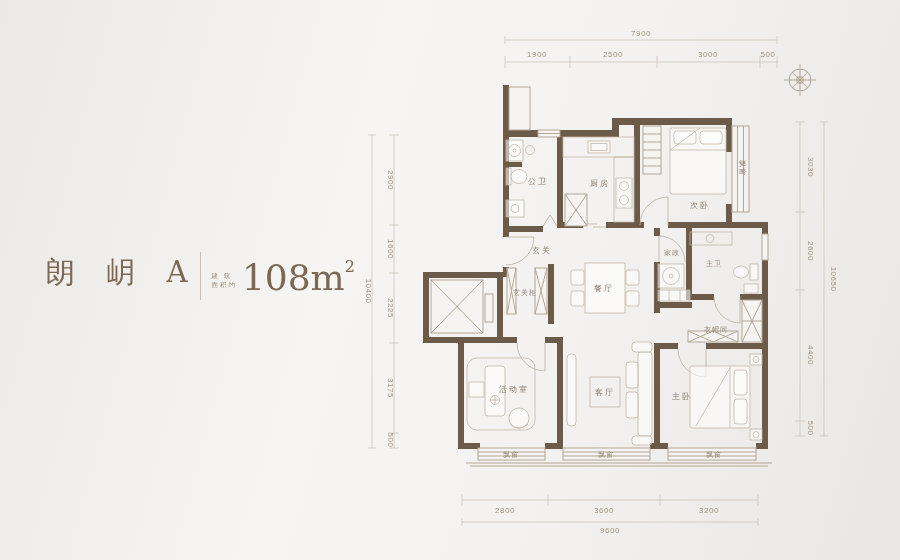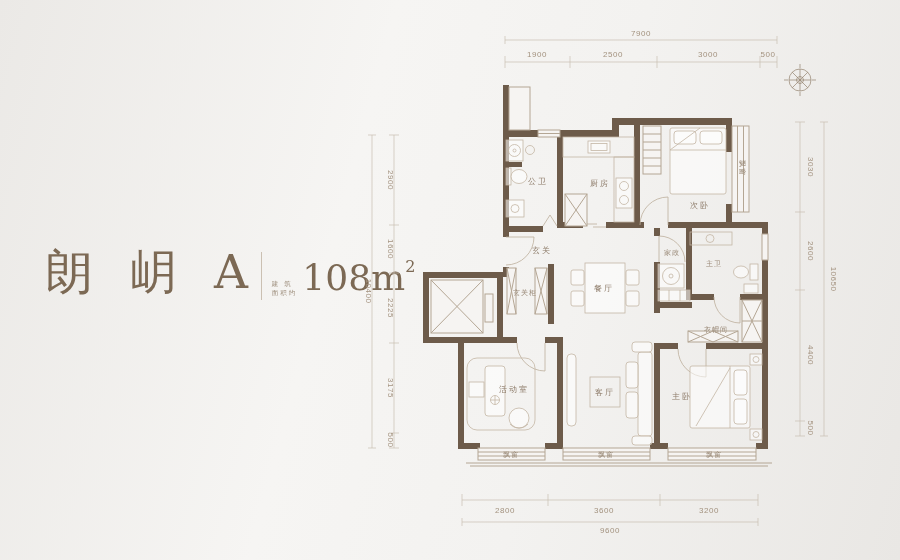--- a/index.html
+++ b/index.html
@@ -4,24 +4,24 @@
 <style>
   html,body{margin:0;padding:0;}
   body{
     width:900px;height:560px;overflow:hidden;
     background:linear-gradient(105deg,#ebe9e6 0%,#f6f5f3 38%,#f3f2f0 62%,#e9e7e4 100%);
     font-family:"Liberation Sans",sans-serif;
   }
   .canvas{position:relative;width:900px;height:560px;}
   
   .title-block{position:absolute;left:46px;top:246px;display:flex;align-items:flex-start;color:#7c6954;}
-  .plan-name{font-family:"DejaVu Serif","Liberation Serif",serif;font-size:47px;letter-spacing:11px;line-height:52px;color:#7c6954;white-space:nowrap;}
+  .plan-name{font-family:"DejaVu Serif","Liberation Serif",serif;font-size:29px;letter-spacing:11px;line-height:52px;color:#7c6954;white-space:nowrap;}
   .vdivider{width:1px;height:48px;background:#cbc0b2;margin:6px 10px 0 2px;}
   .area-wrap{padding-top:2px;}
-  .area-top{display:flex;align-items:flex-end;}
+  .area-top{display:flex;align-items:center;}
   .area-prefix{font-size:6.5px;line-height:9px;letter-spacing:2px;color:#9b8b79;margin:14px 5px 0 0;white-space:nowrap;}
   .area-value{font-family:"DejaVu Serif","Liberation Serif",serif;font-size:36px;line-height:38px;color:#7c6954;}
   .area-value sup{font-size:16px;vertical-align:18px;}
   .layout-type{font-size:14px;letter-spacing:4px;color:#7c6954;margin-top:3px;text-align:left;}
   
   svg{position:absolute;left:0;top:0;}
   .wall{fill:#6d5b4a;stroke:none;}
   .thin{fill:none;stroke:#b4a694;stroke-width:1;}
   .thin-f{fill:#f6f4f2;stroke:#b4a694;stroke-width:1;}
   .furn{fill:rgba(255,255,255,.55);stroke:#c4b6a5;stroke-width:.8;}

